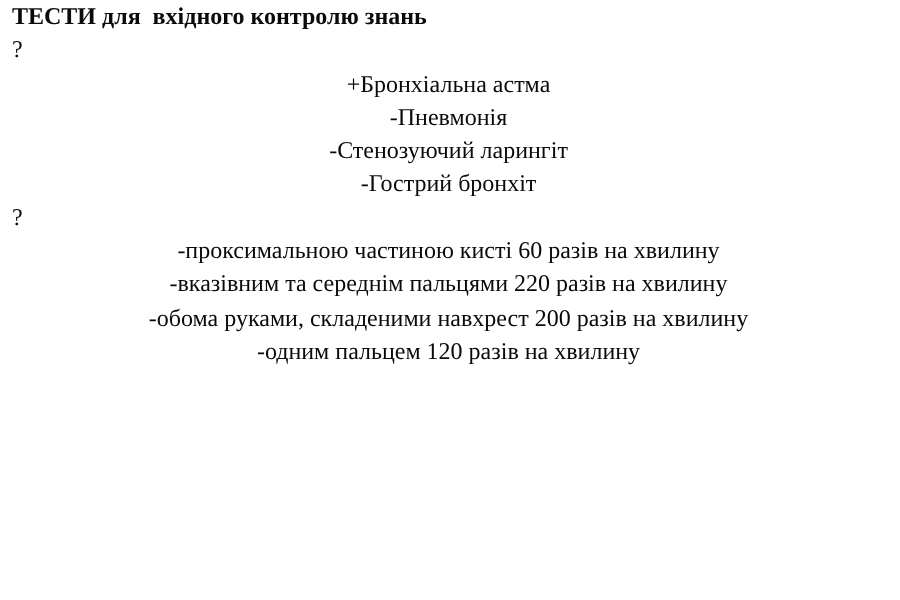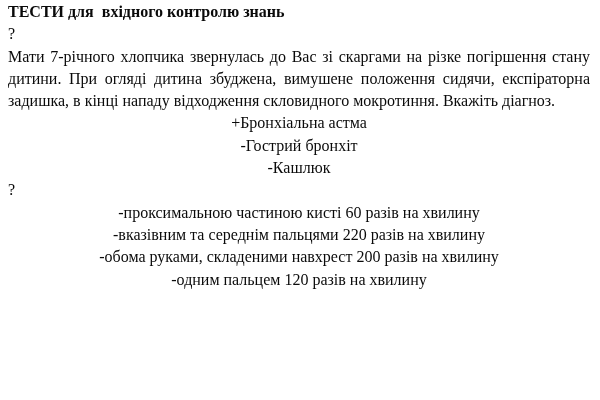--- a/index.html
+++ b/index.html
@@ -35,22 +35,22 @@
     white-space: pre-wrap;
   }
 </style>
 </head>
 <body>
 
 <div class="page">
   <div class="doc-title">ТЕСТИ для  вхідного контролю знань</div>
 
   <div class="marker">?</div>
-  <div class="question">Мати  7-річного хлопчика звернулась до Вас зі скаргами на різке погіршення стану дитини. При огляді дитина збуджена, вимушене положення сидячи, експіраторна задишка, в кінці нападу відходження скловидного мокротиння. Вкажіть діагноз.</div>
   <div class="option">+Бронхіальна астма</div>
+  <div class="option">-Пневмонія</div>
+  <div class="option">-Стенозуючий ларингіт</div>
   <div class="option">-Гострий бронхіт</div>
-  <div class="option">-Кашлюк</div>
   <div class="marker">?</div>
   <div class="option">-проксимальною частиною кисті 60 разів на хвилину</div>
   <div class="option">-вказівним та середнім пальцями 220 разів на хвилину</div>
   <div class="option">-обома руками, складеними навхрест 200 разів на хвилину</div>
   <div class="option">-одним пальцем 120 разів на хвилину</div>
 </div>
 
 </body></html>

